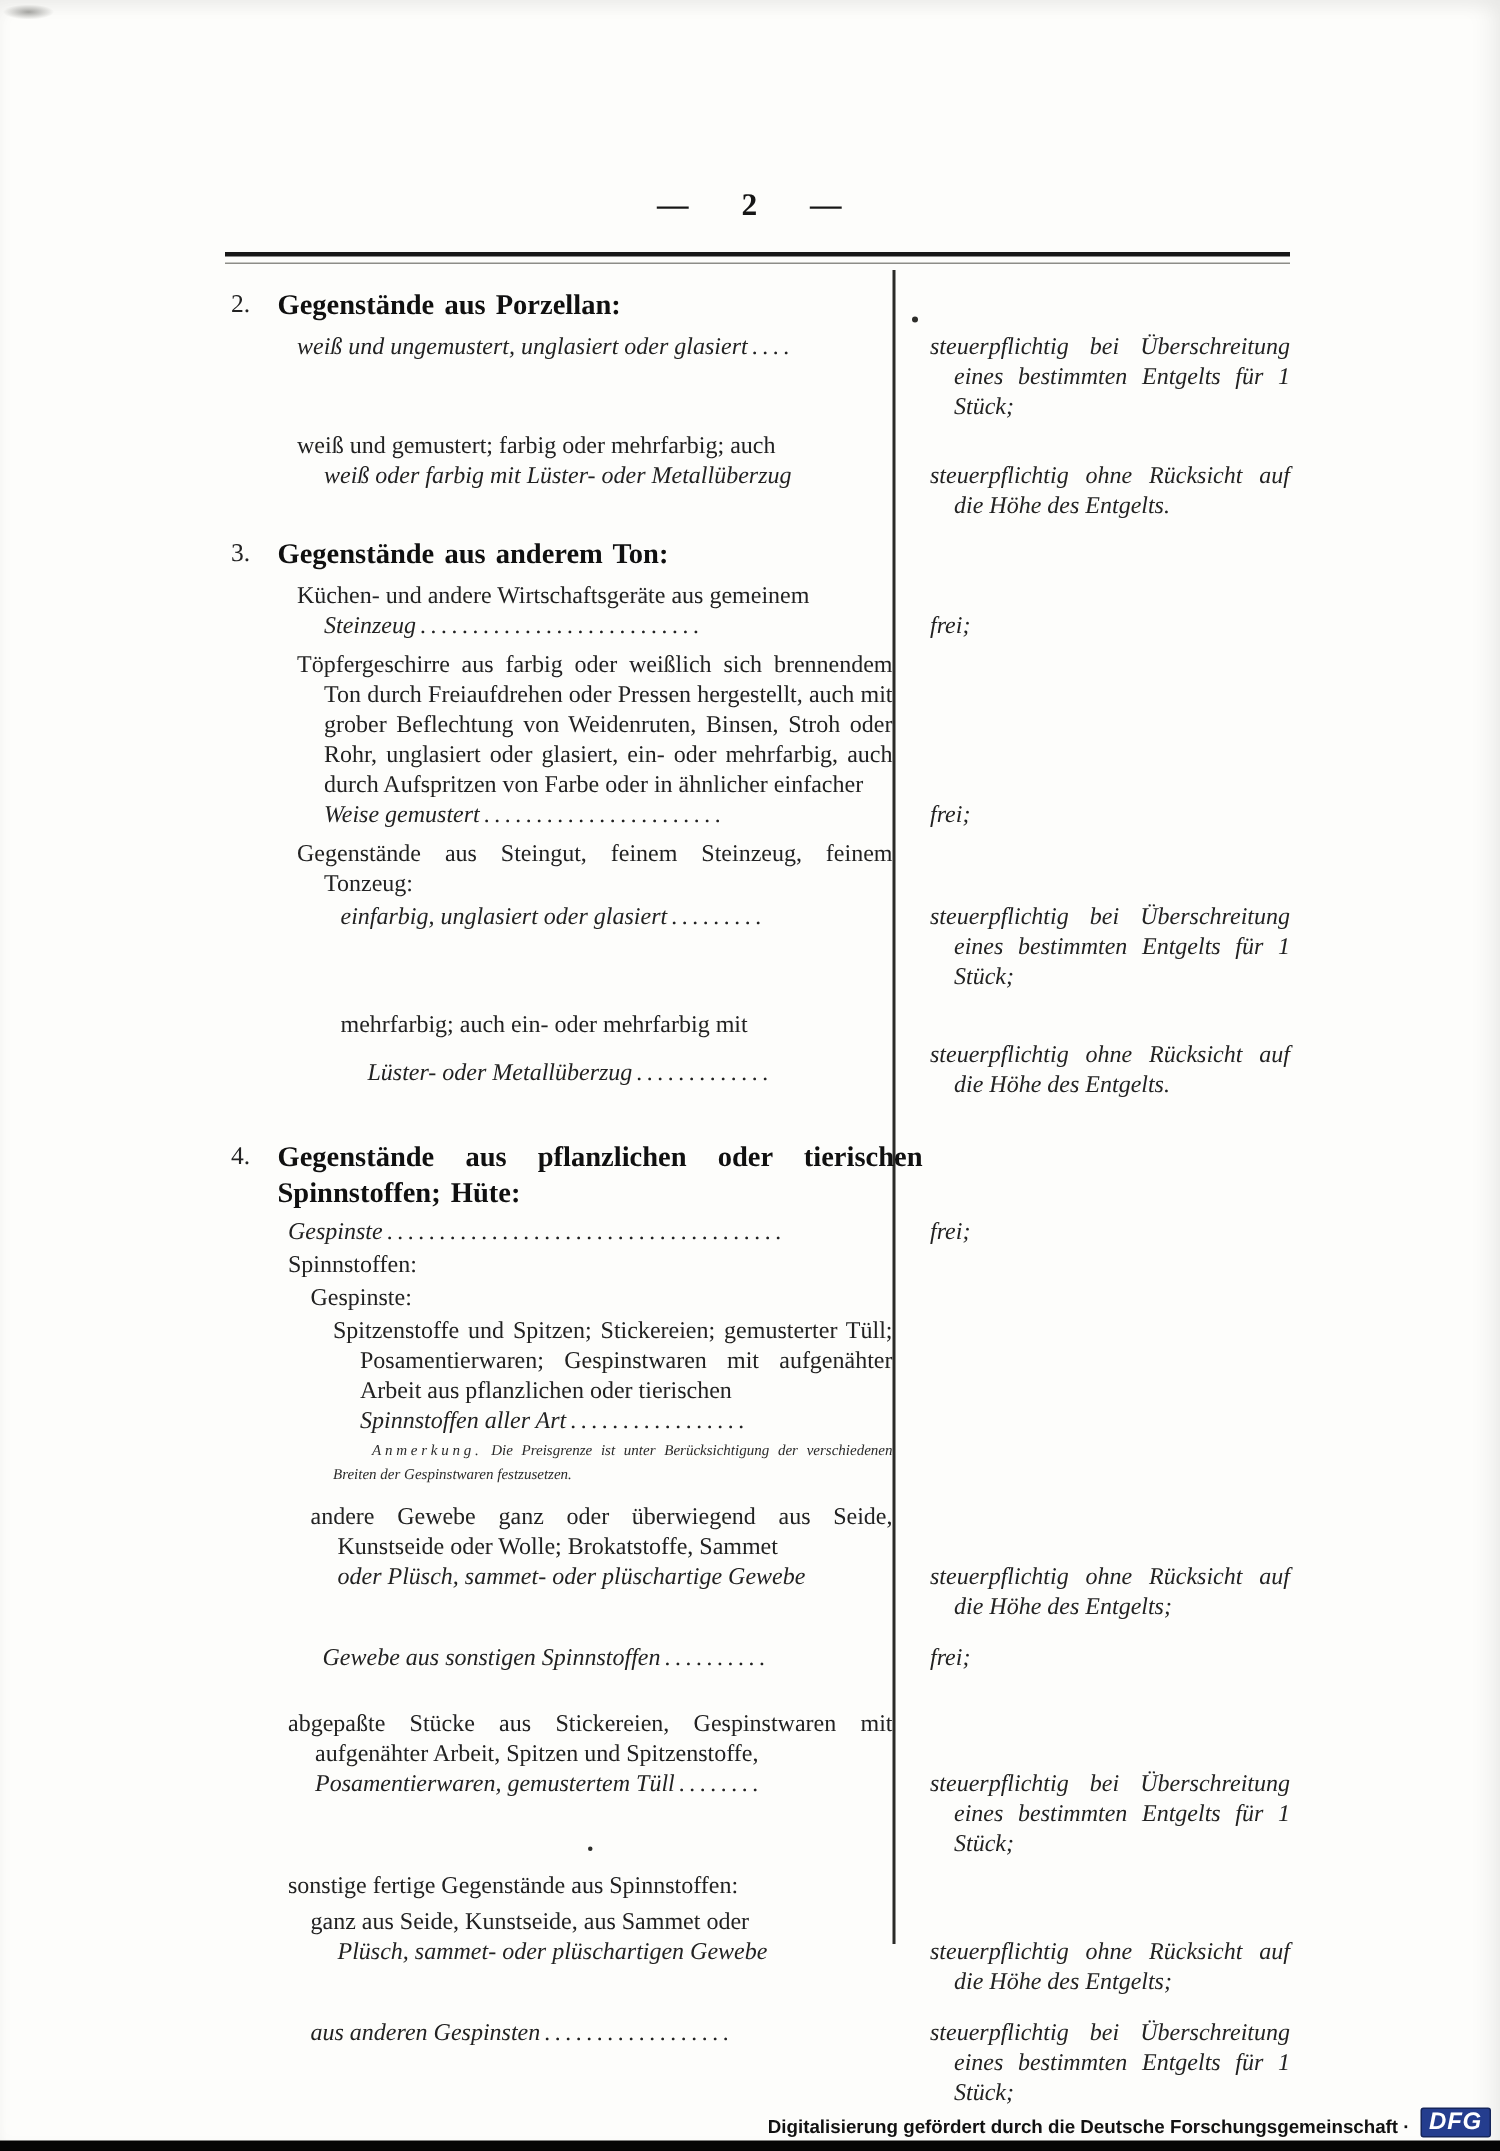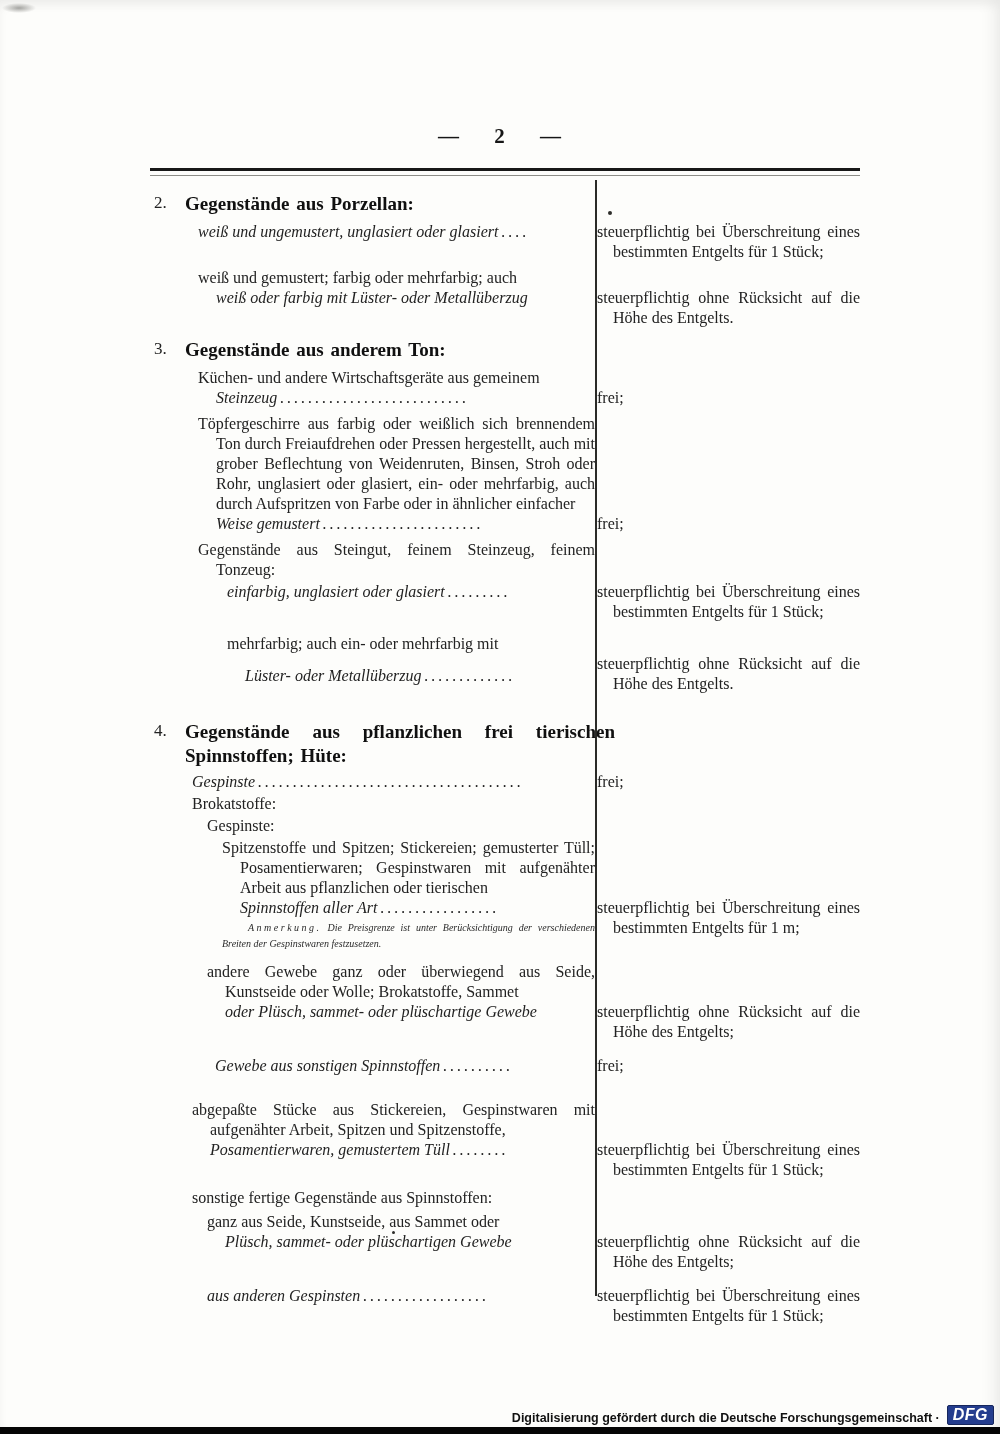--- a/index.html
+++ b/index.html
@@ -24,21 +24,21 @@
   .sec{position:relative;padding-left:35px;margin:0 0 6px 0;}
   .sec-num{position:absolute;left:4px;top:1px;font-size:17px;font-weight:normal;color:#222;}
   .sec-title{display:block;width:430px;font-size:19px;line-height:24px;font-weight:bold;
              text-align:justify;word-spacing:2px;color:#101010;}
   .mt26{margin-top:26px;}
 
   
   .row{margin:0 0 4px 0;}
   .flexline{display:flex;align-items:flex-start;}
   .lcell{flex:0 0 445px;width:445px;box-sizing:border-box;font-style:italic;}
-  .rcell{flex:1;box-sizing:border-box;padding-left:2px;}
+  .rcell{flex:1;box-sizing:border-box;padding-left:25px;font-style:italic;}
   p{margin:0;}
   .txt{font-size:16px;line-height:20px;color:#222;}
   .lead{text-align:justify;box-sizing:border-box;width:445px;}
   .hang{text-indent:-18px;}
   .status{font-size:16px;line-height:20px;color:#222;
           padding-left:16px;text-indent:-16px;text-align:justify;}
   .dots{letter-spacing:3px;margin-left:3px;}
   .note{font-size:10px;line-height:16px;color:#2a2a2a;text-align:justify;
         padding-left:72px;text-indent:26px;box-sizing:border-box;width:445px;margin-top:2px;}
   .note-label{letter-spacing:2.5px;}
@@ -162,51 +162,48 @@
           <p class="txt pl95"><span>Lüster- oder Metallüberzug</span><span class="dots">.............</span></p>
         </div>
         <div class="rcell">
           <p class="status">steuerpflichtig ohne Rücksicht auf die Höhe des Entgelts.</p>
         </div>
       </div>
     </div>
 
     <div class="sec mt26 m4">
       <span class="sec-num">4.</span>
-      <span class="sec-title">Gegenstände aus pflanzlichen frei tierischen Spinnstoffen; Hüte:</span>
+      <span class="sec-title">Gegenstände aus pflanzlichen oder tierischen Spinnstoffen; Hüte:</span>
     </div>
 
     <div class="row m2">
       <div class="flexline">
         <div class="lcell">
           <p class="txt pl42"><span>Gespinste</span><span class="dots">......................................</span></p>
         </div>
         <div class="rcell">
           <p class="status">frei;</p>
         </div>
       </div>
     </div>
 
     <div class="row m2">
-      <p class="txt pl42">Brokatstoffe:</p>
+      <p class="txt pl42">Spinnstoffen:</p>
     </div>
 
     <div class="row m2">
       <p class="txt pl57">Gespinste:</p>
     </div>
 
     <div class="row m10">
       <p class="txt lead hang pl90">Spitzenstoffe und Spitzen; Stickereien; gemusterter Tüll; Posamentierwaren; Gespinstwaren mit aufgenähter Arbeit aus pflanzlichen oder tierischen</p>
       <div class="flexline">
         <div class="lcell">
           <p class="txt pl90"><span>Spinnstoffen aller Art</span><span class="dots">.................</span></p>
           <p class="note"><span class="note-label">Anmerkung.</span> <span>Die Preisgrenze ist unter Berücksichtigung der verschiedenen Breiten der Gespinstwaren festzusetzen.</span></p>
-        </div>
-        <div class="rcell">
-          <p class="status">steuerpflichtig bei Überschreitung eines bestimmten Entgelts für 1 m;</p>
         </div>
       </div>
     </div>
 
     <div class="row m14">
       <p class="txt lead hang pl75">andere Gewebe ganz oder überwiegend aus Seide, Kunstseide oder Wolle; Brokatstoffe, Sammet</p>
       <div class="flexline">
         <div class="lcell">
           <p class="txt pl75"><span>oder Plüsch, sammet- oder plüschartige Gewebe</span></p>
         </div>

